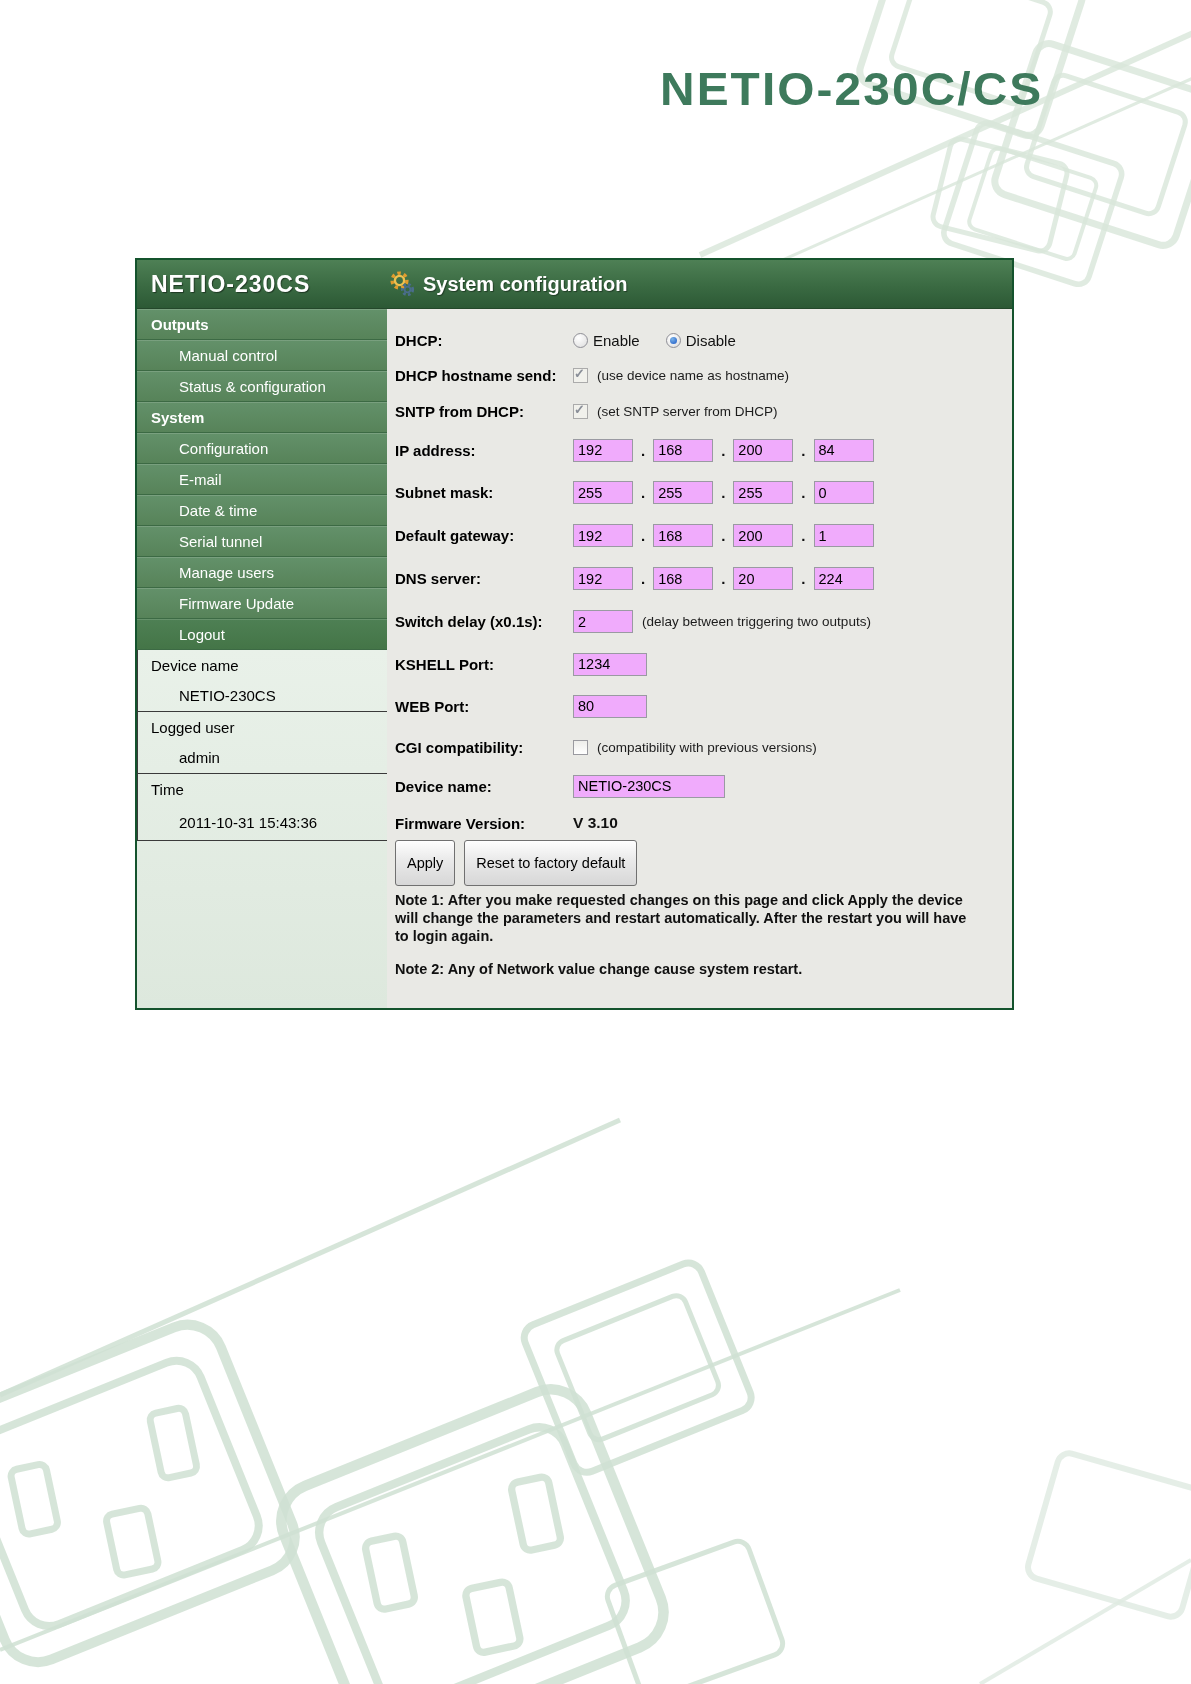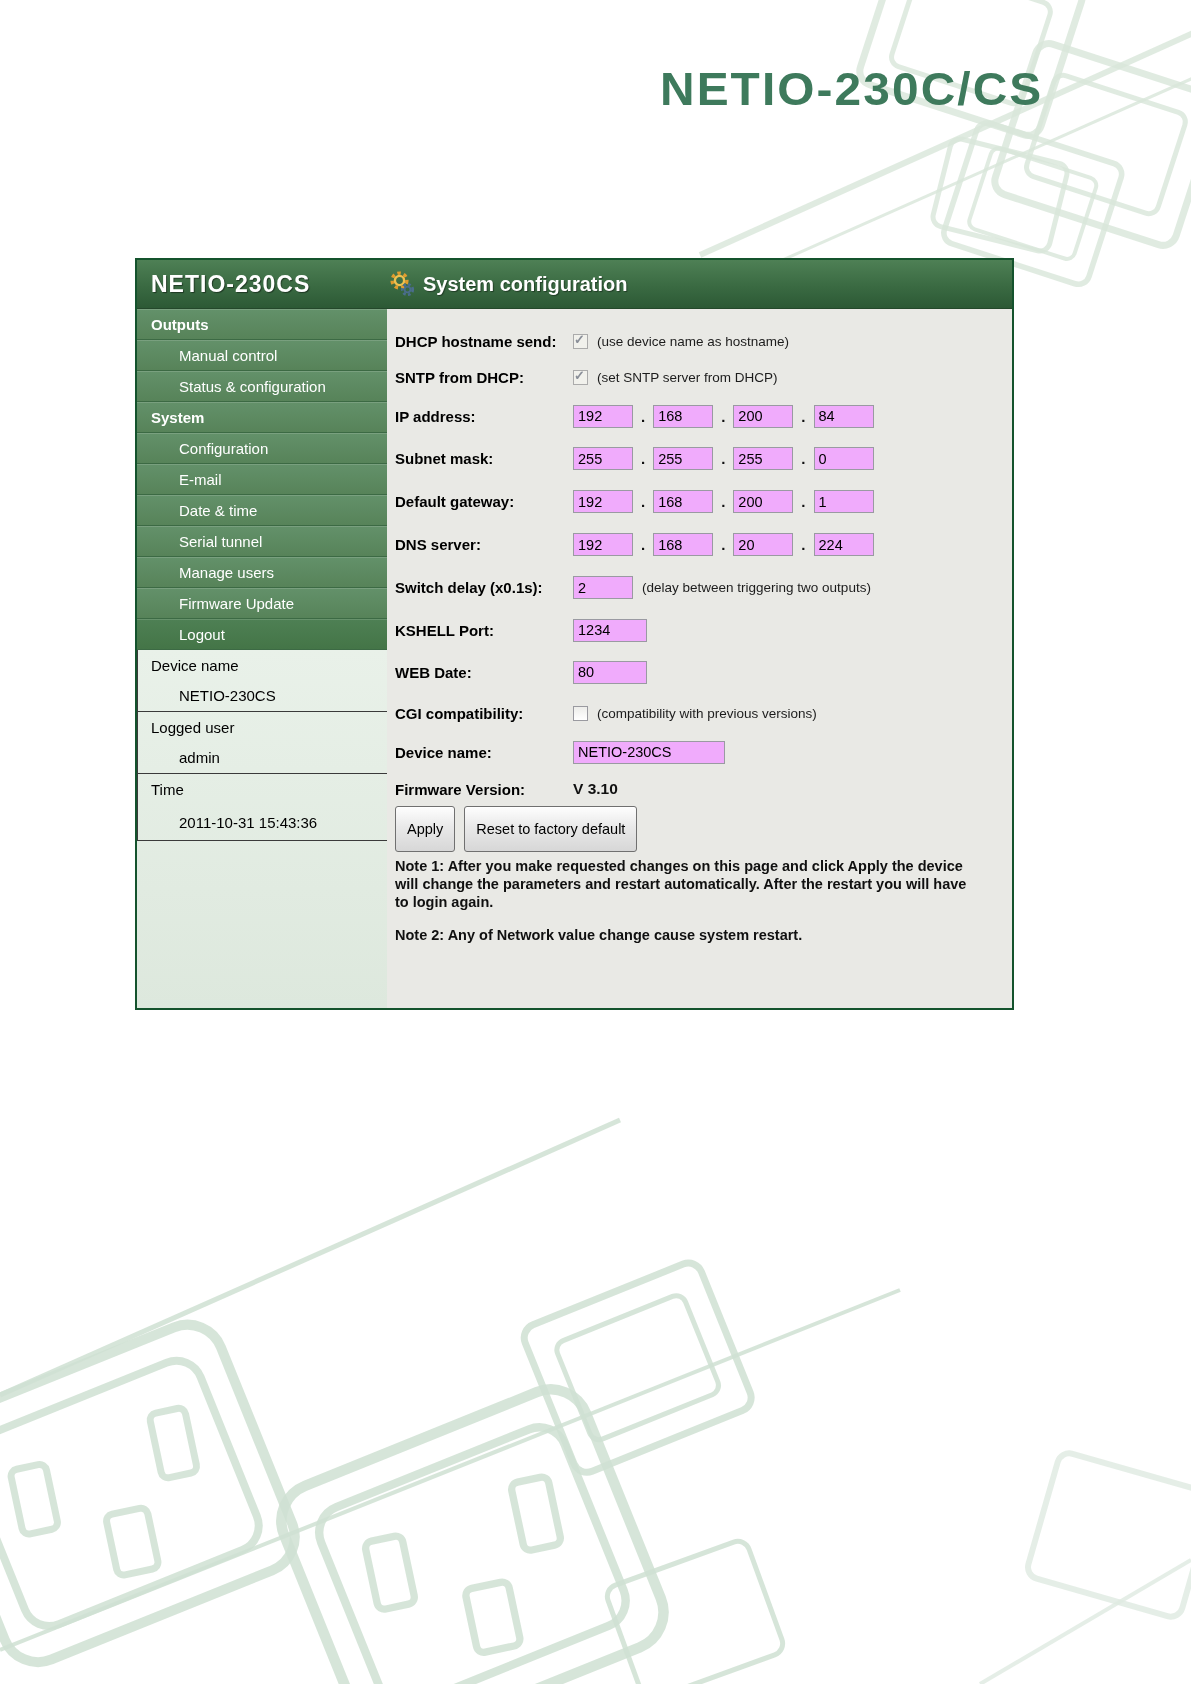--- a/index.html
+++ b/index.html
@@ -181,20 +181,31 @@
         <div class="info-group">
           <div class="info-label">Time</div>
           <div class="info-value" style="height:36px">2011-10-31 15:43:36</div>
         </div>
         <div class="info-fill"></div>
       </div>
     </div>
 
     <div class="content">
 
+      <div class="row h34">
+        <div class="lbl">DHCP:</div>
+        <span class="ropt">
+          <span class="radio"></span>
+          <span>Enable</span>
+        </span>
+        <span class="ropt">
+          <span class="radio checked"></span>
+          <span>Disable</span>
+        </span>
+      </div>
 
       <div class="row h36">
         <div class="lbl">DHCP hostname send:</div>
         <span class="cb checked disabled"></span>
         <span class="hint">(use device name as hostname)</span>
       </div>
 
       <div class="row h36">
         <div class="lbl">SNTP from DHCP:</div>
         <span class="cb checked disabled"></span>
@@ -250,21 +261,21 @@
         <input class="tin w-delay" value="2" style="">
         <span class="hint">(delay between triggering two outputs)</span>
       </div>
 
       <div class="row h42">
         <div class="lbl">KSHELL Port:</div>
         <input class="tin w-port" value="1234" style="">
       </div>
 
       <div class="row h42">
-        <div class="lbl">WEB Date:</div>
+        <div class="lbl">WEB Port:</div>
         <input class="tin w-port" value="80" style="">
       </div>
 
       <div class="row h40">
         <div class="lbl">CGI compatibility:</div>
         <span class="cb"></span>
         <span class="hint">(compatibility with previous versions)</span>
       </div>
 
       <div class="row h38">

